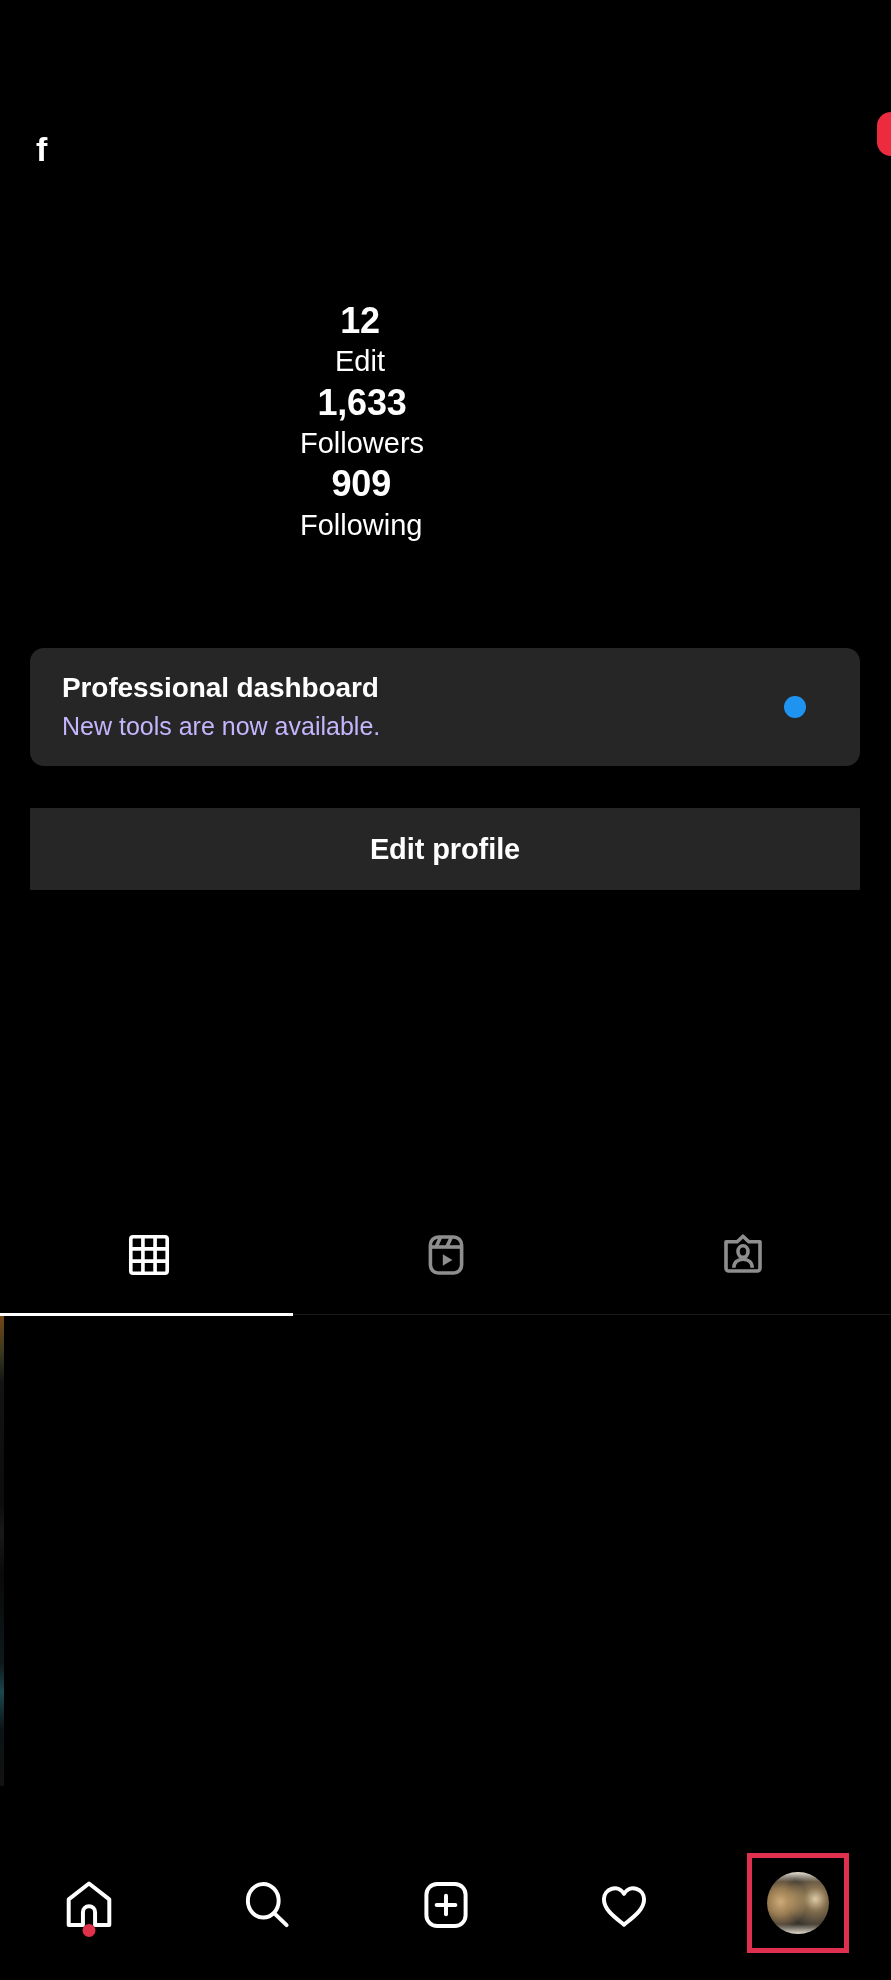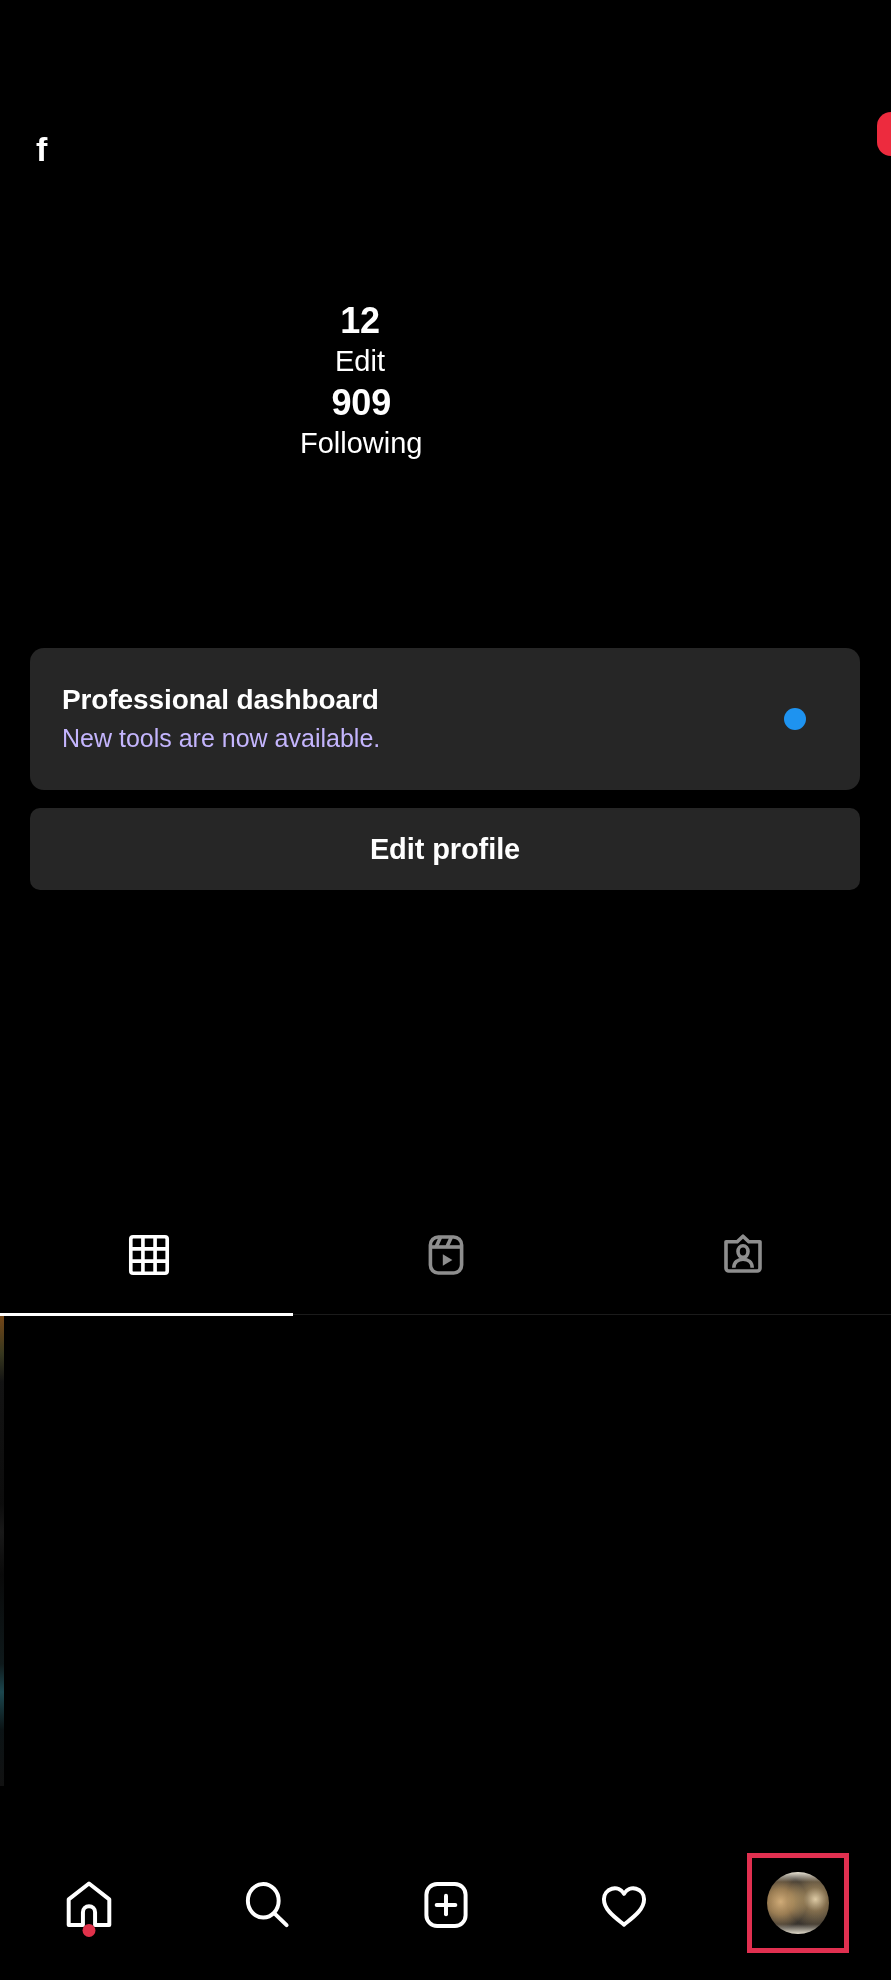--- a/index.html
+++ b/index.html
@@ -78,21 +78,21 @@
     color: #ffffff;
     line-height: 1.35;
   }
 
   
   .pro-card {
     position: absolute;
     left: 30px;
     top: 648px;
     width: 830px;
-    height: 142px;
+    height: 118px;
     background: #262626;
     border-radius: 14px;
     display: flex;
     align-items: center;
     padding: 12px 32px;
   }
   .pro-card-text { flex: 1; }
   .pro-card-title {
     font-size: 28px;
     font-weight: 700;
@@ -118,21 +118,21 @@
 
   
   .edit-profile-btn {
     position: absolute;
     left: 30px;
     top: 808px;
     width: 830px;
     height: 82px;
     background: #262626;
     border: none;
-    border-radius: 10px;
+    border-radius: 1px;
     color: #ffffff;
     font-family: "Liberation Sans", sans-serif;
     font-size: 29px;
     font-weight: 700;
     letter-spacing: -0.1px;
     cursor: pointer;
   }
 
   
   .tab-bar {
@@ -255,20 +255,24 @@
   <div class="top-right-badge"></div>
 </div>
 
 <div class="stats-row">
 
   <div class="stat">
     <span class="stat-value">12</span>
     <span class="stat-label">Edit</span>
   </div>
 
+  <div class="stat">
+    <span class="stat-value">1,633</span>
+    <span class="stat-label">Followers</span>
+  </div>
 
   <div class="stat">
     <span class="stat-value">909</span>
     <span class="stat-label">Following</span>
   </div>
 
 </div>
 
 <div class="pro-card">
   <div class="pro-card-text">

